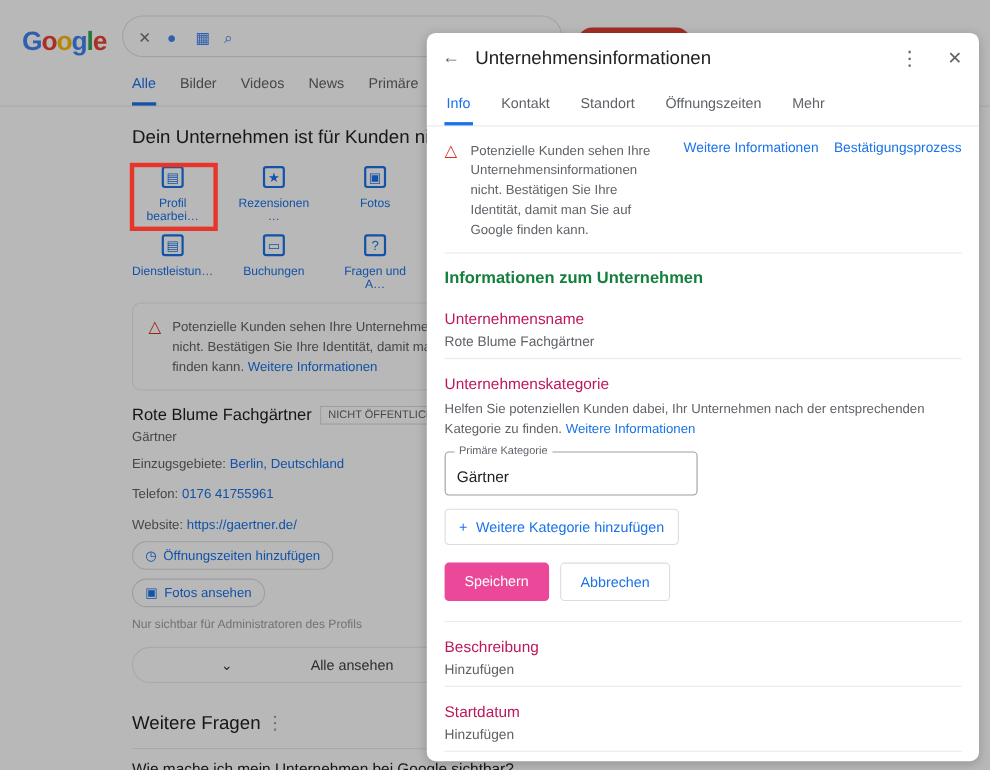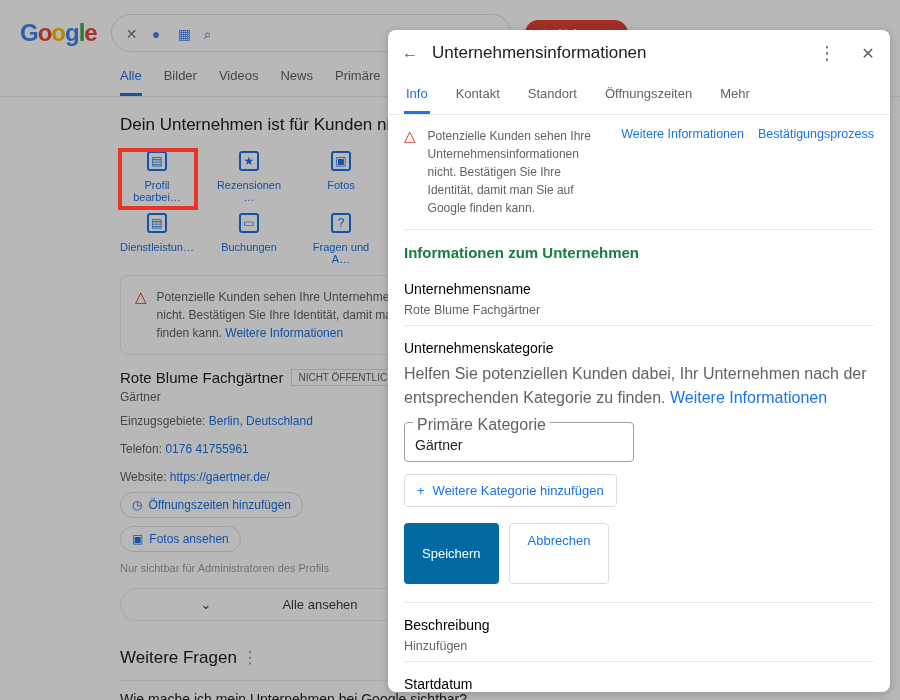--- a/index.html
+++ b/index.html
@@ -1,19 +1,19 @@
 <!DOCTYPE html>
 <html><head>
 <meta charset="utf-8">
 <style>
   * { box-sizing: border-box; margin: 0; padding: 0; }
   body { font-family: arial, sans-serif; font-size: 13px; color: #202124; width: 900px; height: 700px; overflow: hidden; position: relative; background: #fff; }
   .overlay { position: absolute; inset: 0; background: rgba(0,0,0,0.28); z-index: 5; }
   .bg { position: relative; z-index: 1; }
-  .header { display: flex; align-items: center; padding: 14px 20px 6px 20px; gap: 14px; }
+  .header { display: flex; align-items: flex-end; padding: 14px 20px 6px 20px; gap: 14px; }
   .logo { font-size: 24px; font-weight: bold; letter-spacing: -1px; }
   .logo .g1{color:#4285F4}.logo .o1{color:#EA4335}.logo .o2{color:#FBBC05}.logo .g2{color:#4285F4}.logo .l{color:#34A853}.logo .e{color:#EA4335}
   .searchbar { flex: 0 0 400px; height: 38px; border: 1px solid #dfe1e5; border-radius: 22px; display: flex; align-items: center; padding: 0 14px; background: #fff; color: #202124; font-size: 15px; }
   .searchbar .q { flex: 1; }
   .sb-icons { display: flex; gap: 12px; align-items: center; }
   .sb-icn { width: 14px; height: 14px; font-size: 14px; color: #70757a; }
   .ai-btn { background: #E34032; color: #fff; border-radius: 18px; padding: 6px 14px; font-size: 13px; display: flex; align-items: center; gap: 6px; }
   .tabs-row { display: flex; gap: 22px; padding: 10px 0 0 120px; font-size: 13px; color: #5f6368; border-bottom: 1px solid #e8eaed; }
   .tabs-row .tab { padding-bottom: 10px; }
   .tabs-row .active { color: #1a73e8; border-bottom: 3px solid #1a73e8; }
@@ -51,30 +51,30 @@
   .p-tabs .pt.active { color: #1a73e8; border-bottom: 3px solid #1a73e8; }
   .p-body { flex: 1; overflow-y: auto; padding: 0 0 10px 0; position: relative; }
   .p-body::-webkit-scrollbar { width: 10px; }
   .p-body::-webkit-scrollbar-thumb { background: #dadce0; border-radius: 5px; }
   .p-warn { display: flex; gap: 12px; padding: 12px 16px; align-items: flex-start; }
   .p-warn-txt { flex: 1; font-size: 12px; color: #5f6368; line-height: 1.5; }
   .p-warn-links { display: flex; flex-direction: row; gap: 14px; align-items: center; font-size: 12.5px; }
   .link { color: #1a73e8; cursor: pointer; }
   .hr { height: 1px; background: #e8eaed; margin: 0 16px; }
   .sec { padding: 14px 16px 8px 16px; }
-  .sec-title { font-size: 14px; color: #000000; margin-bottom: 6px; }
+  .sec-title { font-size: 14px; color: #be185d; margin-bottom: 6px; }
   .sec-lg { font-size: 15px; font-weight: 700; color: #15803d; margin-bottom: 8px; }
   .sec-val { font-size: 12.5px; color: #5f6368; }
-  .cat-help { font-size: 16px; color: #5f6368; line-height: 1.5; margin-bottom: 12px; }
+  .cat-help { font-size: 12px; color: #5f6368; line-height: 1.5; margin-bottom: 12px; }
   .field { position: relative; border: 1px solid #9aa0a6; border-radius: 4px; padding: 14px 10px 8px 10px; width: 230px; margin-bottom: 12px; }
-  .field-label { position: absolute; top: -7px; left: 8px; background: #fff; padding: 0 4px; font-size: 16px; color: #5f6368; }
+  .field-label { position: absolute; top: -7px; left: 8px; background: #fff; padding: 0 4px; font-size: 10px; color: #5f6368; }
   .field-val { font-size: 14px; color: #202124; }
   .add-cat { display: inline-flex; align-items: center; gap: 8px; border: 1px solid #dadce0; border-radius: 4px; padding: 8px 12px; color: #1a73e8; font-size: 13px; margin-bottom: 16px; }
   .btn-row { display: flex; gap: 10px; }
-  .btn-primary { background: #0369a1; color: #fff; border-radius: 4px; padding: 23px 18px; font-size: 13px; }
+  .btn-primary { background: #ec4899; color: #fff; border-radius: 4px; padding: 9px 18px; font-size: 13px; }
   .btn-sec { background: #fff; border: 1px solid #dadce0; border-radius: 4px; padding: 9px 18px; color: #1a73e8; font-size: 13px; }
   .kebab { font-size: 18px; color: #5f6368; }
 </style>
 </head>
 <body>
 
 <div class="bg">
   <div class="header">
     <div class="logo"><span class="g1">G</span><span class="o1">o</span><span class="o2">o</span><span class="g2">g</span><span class="l">l</span><span class="e">e</span></div>
     <div class="searchbar">

